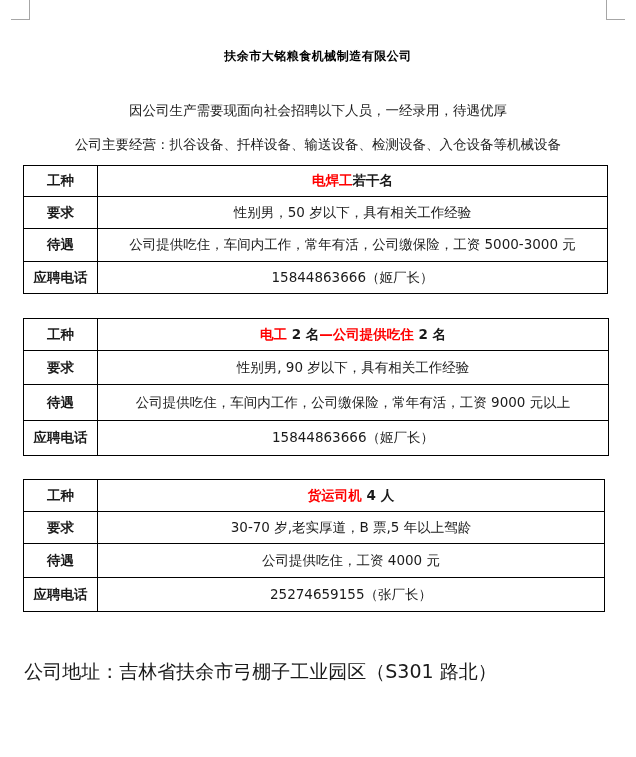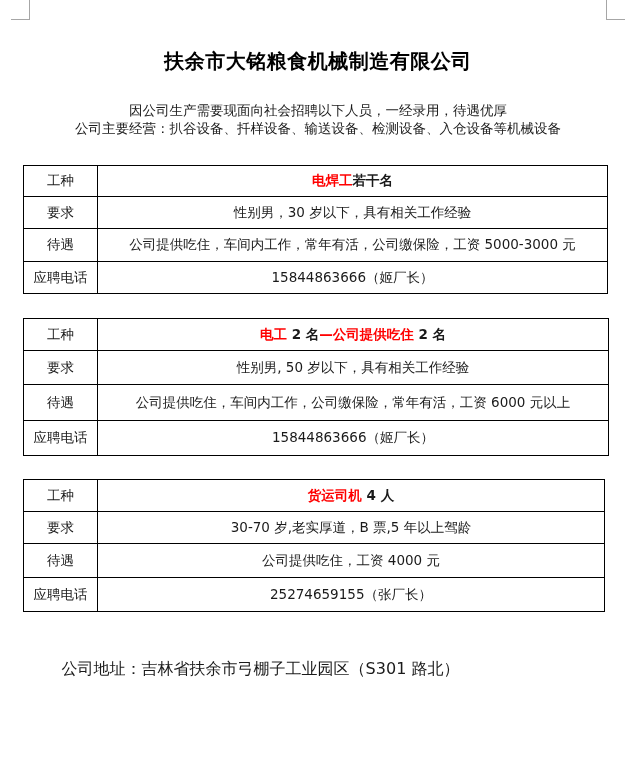--- a/index.html
+++ b/index.html
@@ -31,51 +31,52 @@
       left: 606px;
       top: 0;
       border-width: 0 0 1px 1px;
     }
     .title {
       position: absolute;
       top: 48px;
       left: 0;
       width: 636px;
       text-align: center;
-      font-size: 20px;
+      font-size: 12px;
       font-weight: bold;
       color: #000;
       letter-spacing: 0.5px;
     }
     .intro {
       position: absolute;
       left: 0;
       width: 636px;
       text-align: center;
       font-size: 13.5px;
       color: #1a1a1a;
     }
     .intro-1 { top: 102px; }
-    .intro-2 { top: 120px; }
+    .intro-2 { top: 136px; }
 
     table.job {
       position: absolute;
       border-collapse: collapse;
       table-layout: fixed;
       font-size: 13.5px;
     }
     table.job td {
       border: 1px solid #000;
       text-align: center;
       padding: 0;
       color: #1a1a1a;
       white-space: nowrap;
     }
     table.job td.label {
       width: 73px;
+      font-weight: bold;
     }
     .t1 { left: 23px; top: 165px; width: 585px; }
     .t2 { left: 23px; top: 318px; width: 586px; }
     .t3 { left: 23px; top: 479px; width: 582px; }
 
     .t1 tr:nth-child(1) td { height: 30px; }
     .t1 tr:nth-child(2) td { height: 31px; }
     .t1 tr:nth-child(3) td { height: 32px; }
     .t1 tr:nth-child(4) td { height: 31px; }
 
@@ -94,21 +95,21 @@
       color: #000;
     }
     .red { color: #ff0000; }
 
     .address {
       position: absolute;
       top: 659px;
       left: 0;
       width: 521px;
       text-align: center;
-      font-size: 16px;
+      font-size: 19px;
       color: #1a1a1a;
     }
   </style>
 </head>
 <body>
 
 <div class="corner corner-left"></div>
 <div class="corner corner-right"></div>
 
 <div class="title">扶余市大铭粮食机械制造有限公司</div>
@@ -118,21 +119,21 @@
 <table class="job t1">
   <tbody>
       <tr>
     <td class="label">工种</td>
     <td class="jobtitle">
       <span class="red">电焊工</span><span>若干名</span>
     </td>
   </tr>
   <tr>
     <td class="label">要求</td>
-    <td>性别男，30 岁以下，具有相关工作经验</td>
+    <td>性别男，50 岁以下，具有相关工作经验</td>
   </tr>
   <tr>
     <td class="label">待遇</td>
     <td>公司提供吃住，车间内工作，常年有活，公司缴保险，工资 5000-3000 元</td>
   </tr>
   <tr>
     <td class="label">应聘电话</td>
     <td>15844863666（姬厂长）</td>
   </tr>
 </tbody>
@@ -141,25 +142,25 @@
 <table class="job t2">
   <tbody>
       <tr>
     <td class="label">工种</td>
     <td class="jobtitle">
       <span class="red">电工</span><span> 2 名</span><span class="red">—公司提供吃住</span><span> 2 名</span>
     </td>
   </tr>
   <tr>
     <td class="label">要求</td>
-    <td>性别男, 50 岁以下，具有相关工作经验</td>
+    <td>性别男, 90 岁以下，具有相关工作经验</td>
   </tr>
   <tr>
     <td class="label">待遇</td>
-    <td>公司提供吃住，车间内工作，公司缴保险，常年有活，工资 6000 元以上</td>
+    <td>公司提供吃住，车间内工作，公司缴保险，常年有活，工资 9000 元以上</td>
   </tr>
   <tr>
     <td class="label">应聘电话</td>
     <td>15844863666（姬厂长）</td>
   </tr>
 </tbody>
   </table>
 
 <table class="job t3">
   <tbody>

